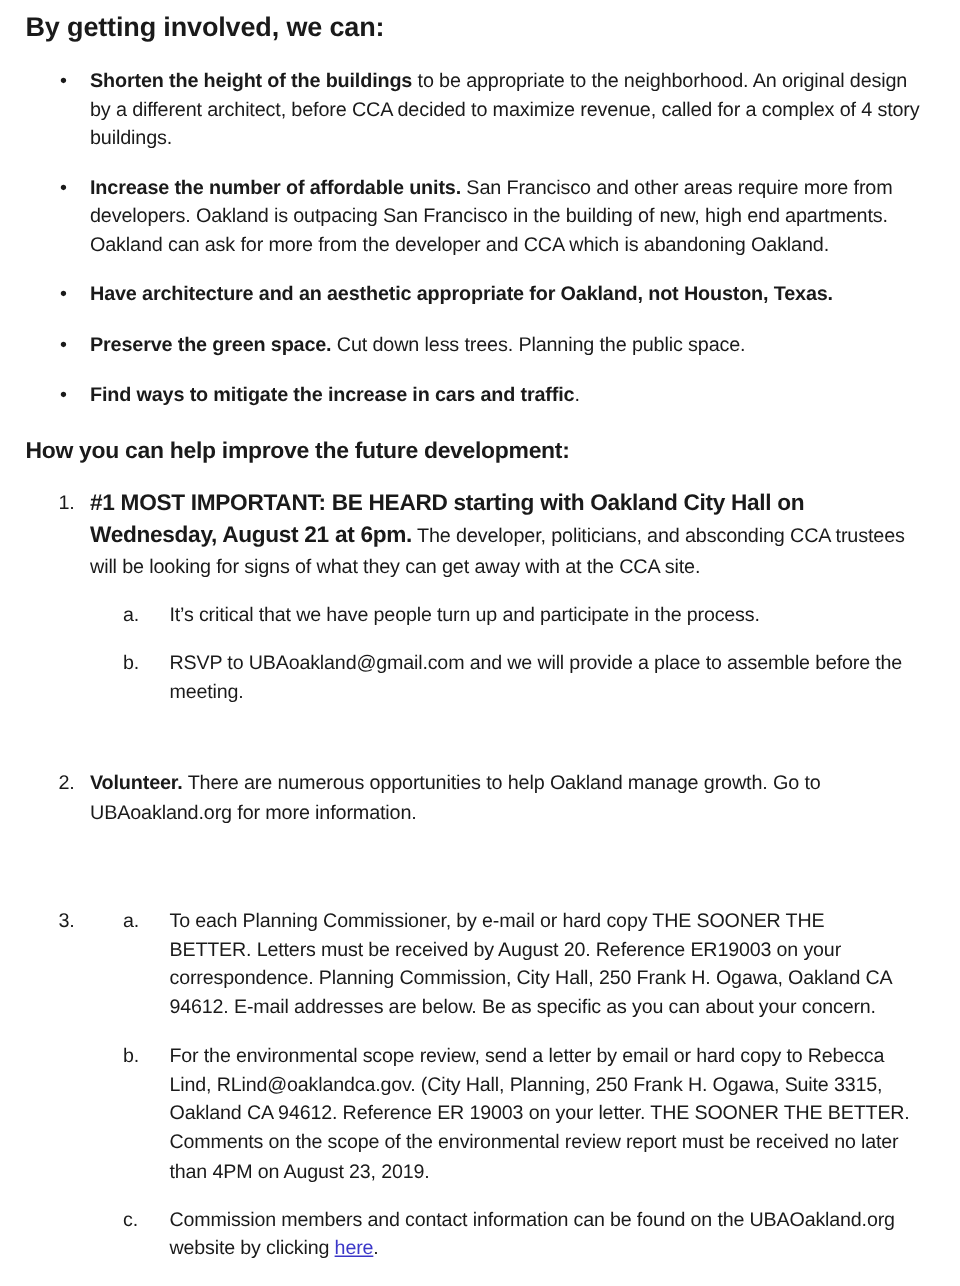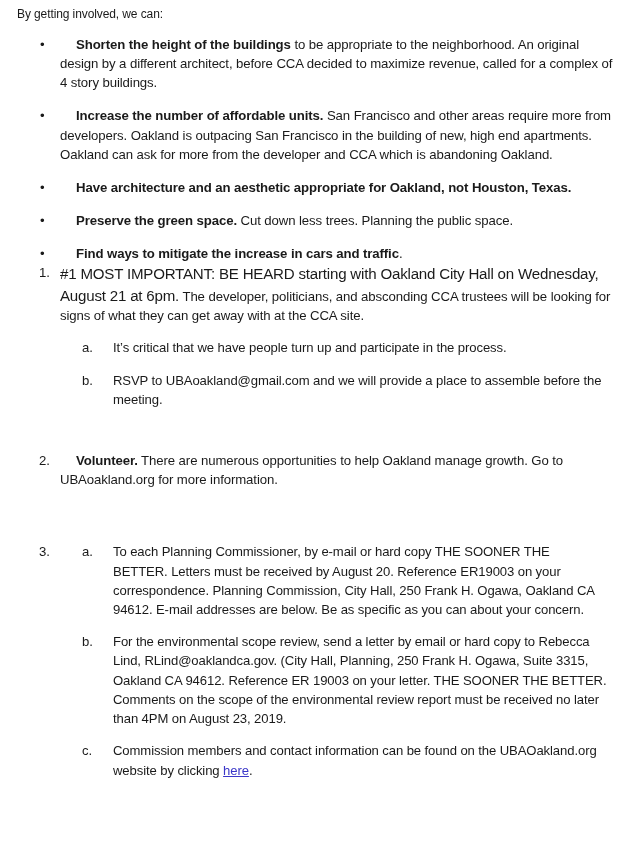--- a/index.html
+++ b/index.html
@@ -19,24 +19,25 @@
     position: relative;
     width: 640px;
     height: 857px;
     box-sizing: border-box;
     padding: 6px 15px 0 17px;
     overflow: hidden;
   }
 
   
   .intro {
-    font-size: 12px;
+    font-size: 18px;
     line-height: 1.42;
     margin: 0 0 12px 0;
     letter-spacing: -0.1px;
+    font-weight: bold;
   }
 
   
   .bullet-list {
     margin: 0 0 0 0;
     padding: 0;
     list-style: none;
   }
   .bullet-item {
     position: relative;
@@ -48,21 +49,21 @@
     padding-right: 6px;
   }
   .bullet-item:last-child { margin-bottom: 0; }
   .bullet-marker {
     position: absolute;
     left: 23px;
     top: 0;
     font-size: 13.2px;
     line-height: 1.45;
   }
-  .b { font-weight: bold; margin-left: 16px; }
+  .b { font-weight: bold; }
 
   
   .section-heading {
     font-size: 15.3px;
     font-weight: bold;
     margin: 19px 0 14px 0;
     letter-spacing: -0.2px;
     line-height: 1.3;
   }
 
@@ -84,21 +85,21 @@
     position: absolute;
     left: 22px;
     top: 0;
     font-size: 13.2px;
     line-height: 1.45;
     width: 18px;
     text-align: left;
   }
   .num-item .lead-big {
     font-size: 15.1px;
-    font-weight: normal;
+    font-weight: bold;
     line-height: 1.42;
     letter-spacing: -0.2px;
   }
 
   
   .sub-list {
     margin: 13px 0 0 0;
     padding: 0;
     list-style: none;
   }
@@ -152,20 +153,21 @@
     <li class="bullet-item">
       <span class="bullet-marker">•</span><span class="b">Preserve the green space.</span><span>  Cut down less trees. Planning the public space.</span>
     </li>
 
     <li class="bullet-item">
       <span class="bullet-marker">•</span><span class="b">Find ways to mitigate the increase in cars and traffic</span><span>.</span>
     </li>
 
   </ul>
 
+  <h2 class="section-heading">How you can help improve the future development:</h2>
 
   <ol class="num-list">
 
     <li class="num-item">
       <span class="num-marker">1.</span><span class="lead-big">#1 MOST IMPORTANT: </span><span class="lead-big ital">BE HEARD</span><span class="lead-big"> starting with Oakland City Hall on Wednesday, August 21 at 6pm.</span><span>  The developer, politicians, and absconding CCA trustees will be looking for signs of what they can get away with at the CCA site.</span>
 
       <ul class="sub-list">
         <li class="sub-item">
           <span class="sub-marker">a.</span><span>It’s critical that we have people turn up and participate in the process.</span>
         </li>

